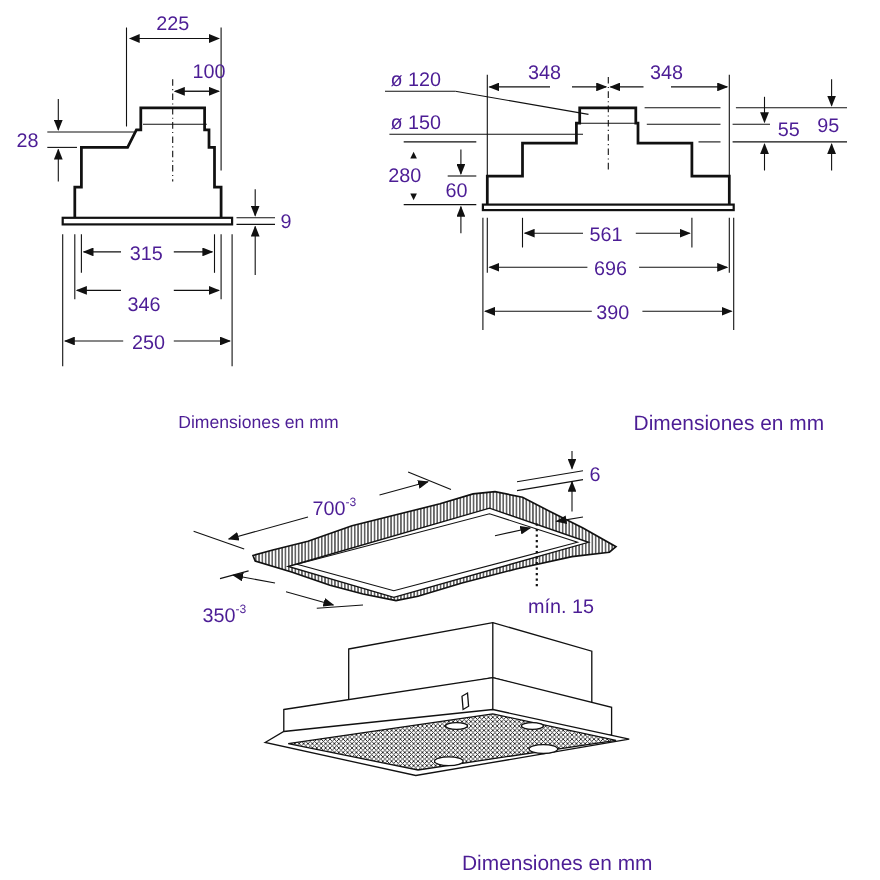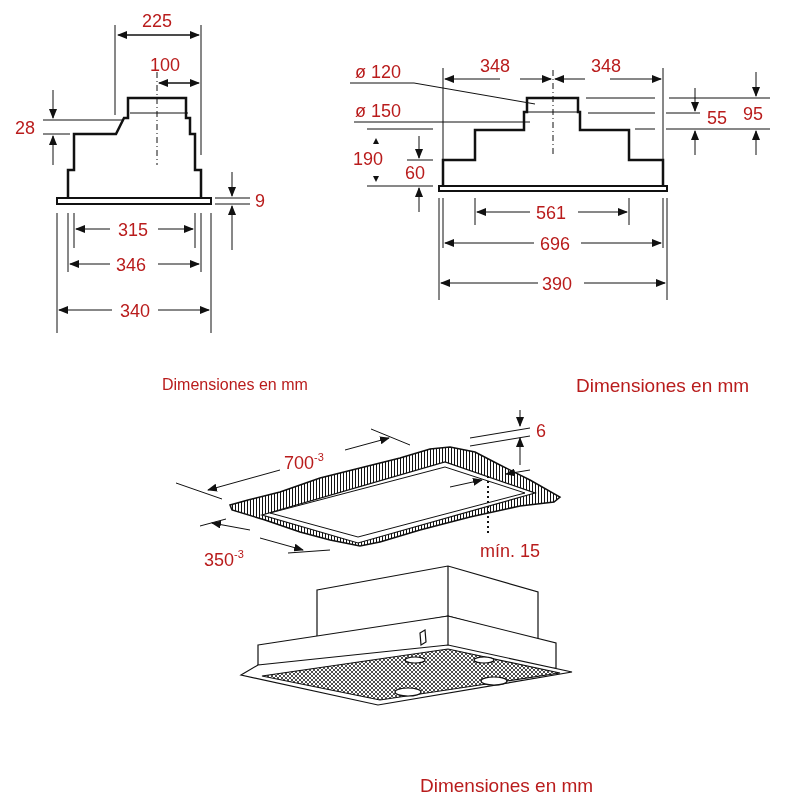--- a/index.html
+++ b/index.html
@@ -1,18 +1,18 @@
 <!DOCTYPE html>
 <html><head>
 <meta charset="utf-8">
 <style>
   html,body{margin:0;padding:0;background:#fff;}
   body{width:800px;height:800px;position:relative;overflow:hidden;font-family:"Liberation Sans",sans-serif;color:#111;}
   svg{position:absolute;left:0;top:0;}
-  .lbl{position:absolute;font-family:"Liberation Sans",sans-serif;color:#b91c1c;white-space:nowrap;line-height:1;}
+  .lbl{position:absolute;font-family:"Liberation Sans",sans-serif;color:#4c1d95;white-space:nowrap;line-height:1;}
   .d18{font-size:18px;}
   .cap{font-size:16px;}
   .cap2{font-size:19px;}
   sup{font-size:11px;vertical-align:8px;}
 </style>
 </head>
 <body>
 
 <svg width="800" height="800" viewBox="0 0 800 800">
   <defs>
@@ -149,38 +149,38 @@
     <path d="M262,676 L448,649 L560,673 L380,700 z" fill="url(#mesh)"></path>
     <ellipse cx="408" cy="692" rx="13" ry="4" fill="#fff"></ellipse>
     <ellipse cx="494" cy="681" rx="13" ry="4" fill="#fff"></ellipse>
     <ellipse cx="415" cy="660" rx="10" ry="3" fill="#fff"></ellipse>
     <ellipse cx="484" cy="660" rx="10" ry="3" fill="#fff"></ellipse>
     <path d="M420,633 L425,630 L426,642 L421,645 z" fill="#fff"></path>
   </g>
 </svg>
 
 <div class="lbl d18" style="left:142px;top:12px">225</div>
-<div class="lbl d18" style="left:150px;top:56px">100</div>
+<div class="lbl d18" style="left:175px;top:56px">100</div>
 <div class="lbl d18" style="left:15px;top:119px">28</div>
 <div class="lbl d18" style="left:255px;top:192px">9</div>
 <div class="lbl d18" style="left:118px;top:221px">315</div>
-<div class="lbl d18" style="left:116px;top:256px">346</div>
-<div class="lbl d18" style="left:120px;top:302px">340</div>
+<div class="lbl d18" style="left:116px;top:268px">346</div>
+<div class="lbl d18" style="left:120px;top:302px">250</div>
 <div class="lbl cap" style="left:162px;top:377px">Dimensiones en mm</div>
 
 <div class="lbl d18" style="left:480px;top:57px">348</div>
 <div class="lbl d18" style="left:591px;top:57px">348</div>
 <div class="lbl d18" style="left:355px;top:63px">ø 120</div>
 <div class="lbl d18" style="left:355px;top:102px">ø 150</div>
-<div class="lbl d18" style="left:353px;top:150px">190</div>
+<div class="lbl d18" style="left:353px;top:150px">280</div>
 <div class="lbl d18" style="left:405px;top:164px">60</div>
 <div class="lbl d18" style="left:707px;top:109px">55</div>
 <div class="lbl d18" style="left:743px;top:105px">95</div>
 <div class="lbl d18" style="left:536px;top:204px">561</div>
 <div class="lbl d18" style="left:540px;top:235px">696</div>
 <div class="lbl d18" style="left:542px;top:275px">390</div>
 <div class="lbl cap2" style="left:576px;top:376px">Dimensiones en mm</div>
 
 <div class="lbl d18" style="left:284px;top:452px"><span>700</span><sup>-3</sup></div>
-<div class="lbl d18" style="left:204px;top:549px"><span>350</span><sup>-3</sup></div>
+<div class="lbl d18" style="left:184px;top:549px"><span>350</span><sup>-3</sup></div>
 <div class="lbl d18" style="left:536px;top:422px">6</div>
 <div class="lbl d18" style="left:480px;top:542px">mín. 15</div>
 <div class="lbl cap2" style="left:420px;top:776px">Dimensiones en mm</div>
 
 </body></html>

